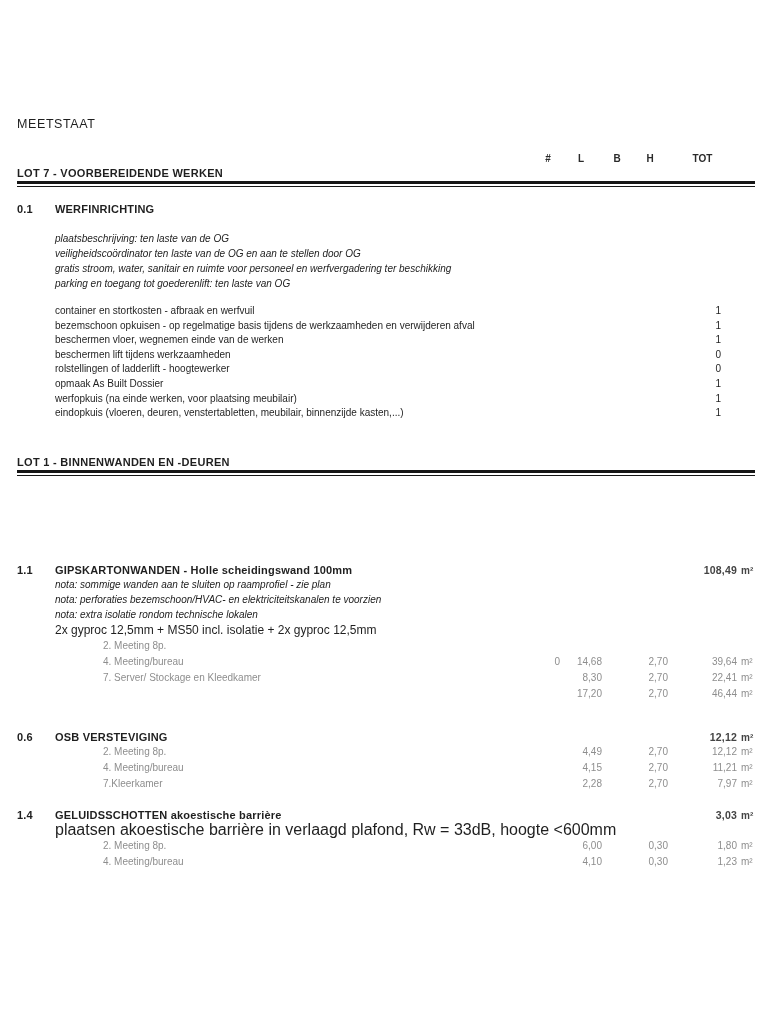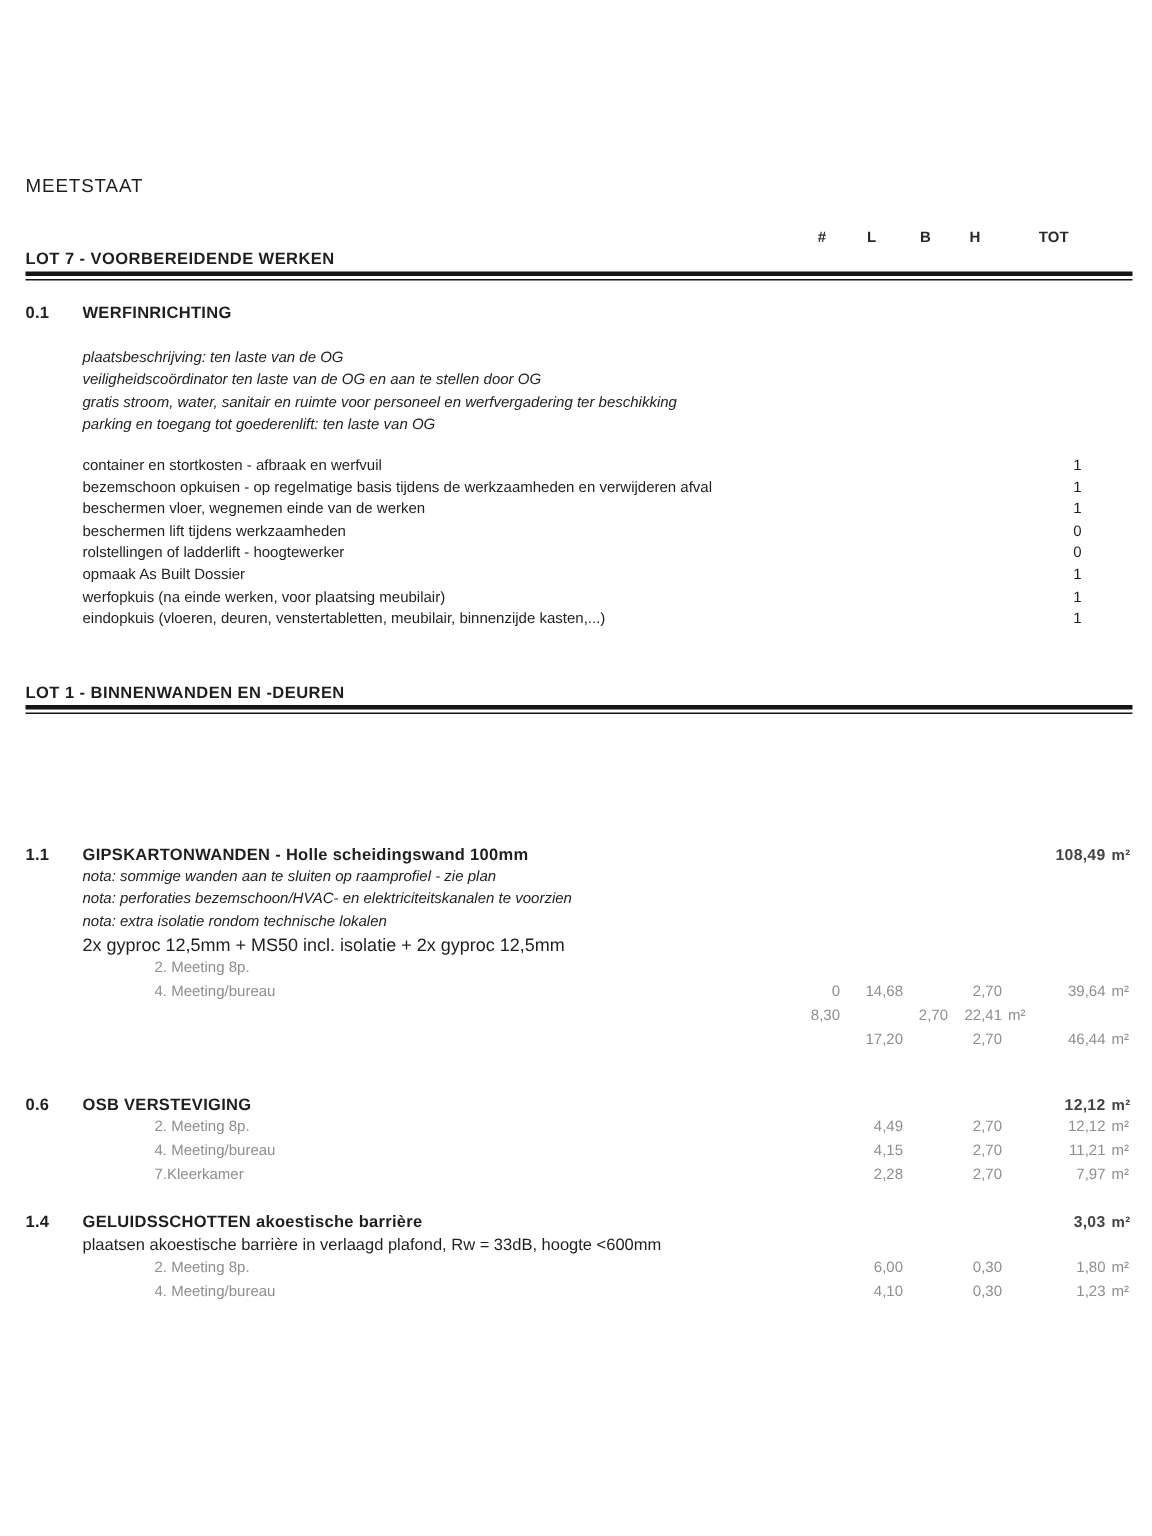--- a/index.html
+++ b/index.html
@@ -14,21 +14,21 @@
   .c{text-align:center;}
   .r{text-align:right;}
   .colhead{font-size:10px;font-weight:bold;margin-top:22px;color:#2a2a2a;}
   .lot-head{font-size:11px;font-weight:bold;letter-spacing:.3px;margin-top:3px;}
   .rule{height:2px;border-top:3px solid #161616;border-bottom:1px solid #161616;margin-top:2px;}
   .sec-row{font-size:11px;font-weight:bold;letter-spacing:.2px;line-height:13px;}
   .sec-row .tot-val{font-weight:bold;color:#444;font-size:10.5px;}
   .sec-row .unit{font-weight:bold;color:#444;}
   .notes{margin-left:38px;font-style:italic;font-size:10px;line-height:15px;color:#222;}
   .spec{margin-left:38px;font-size:12px;line-height:16px;color:#1f1f1f;}
-  .desc{margin-left:38px;font-size:11px;line-height:16px;color:#1f1f1f;}
+  .desc{margin-left:38px;font-size:16px;line-height:16px;color:#1f1f1f;}
   .item{font-size:10px;line-height:14.6px;}
   .item .tot-val{padding-right:16px;font-size:10px;}
   .sub{color:#8e8e8e;font-size:10px;line-height:16px;}
   .sub .label{padding-left:48px;}
   .unit{padding-left:4px;font-size:10px;}
   .label{overflow:hidden;white-space:nowrap;}
   .s01-items{margin-top:13px;}
   .s01-notes{margin-top:15px;}
   .sec-0-1{margin-top:16px;}
   .lot1-block{margin-top:35px;}
@@ -195,20 +195,21 @@
         <span class="label">4. Meeting/bureau</span>
       <span class="r">0</span>
       <span class="r">14,68</span>
       <span></span>
       <span class="r">2,70</span>
       <span class="r">39,64</span>
       <span class="unit">m²</span>
     </div>
     <div class="grid sub">
       <span></span>
+        <span class="label">7. Server/ Stockage en Kleedkamer</span>
       <span class="r"></span>
       <span class="r">8,30</span>
       <span></span>
       <span class="r">2,70</span>
       <span class="r">22,41</span>
       <span class="unit">m²</span>
     </div>
     <div class="grid sub">
       <span></span>
         <span class="label"></span>

